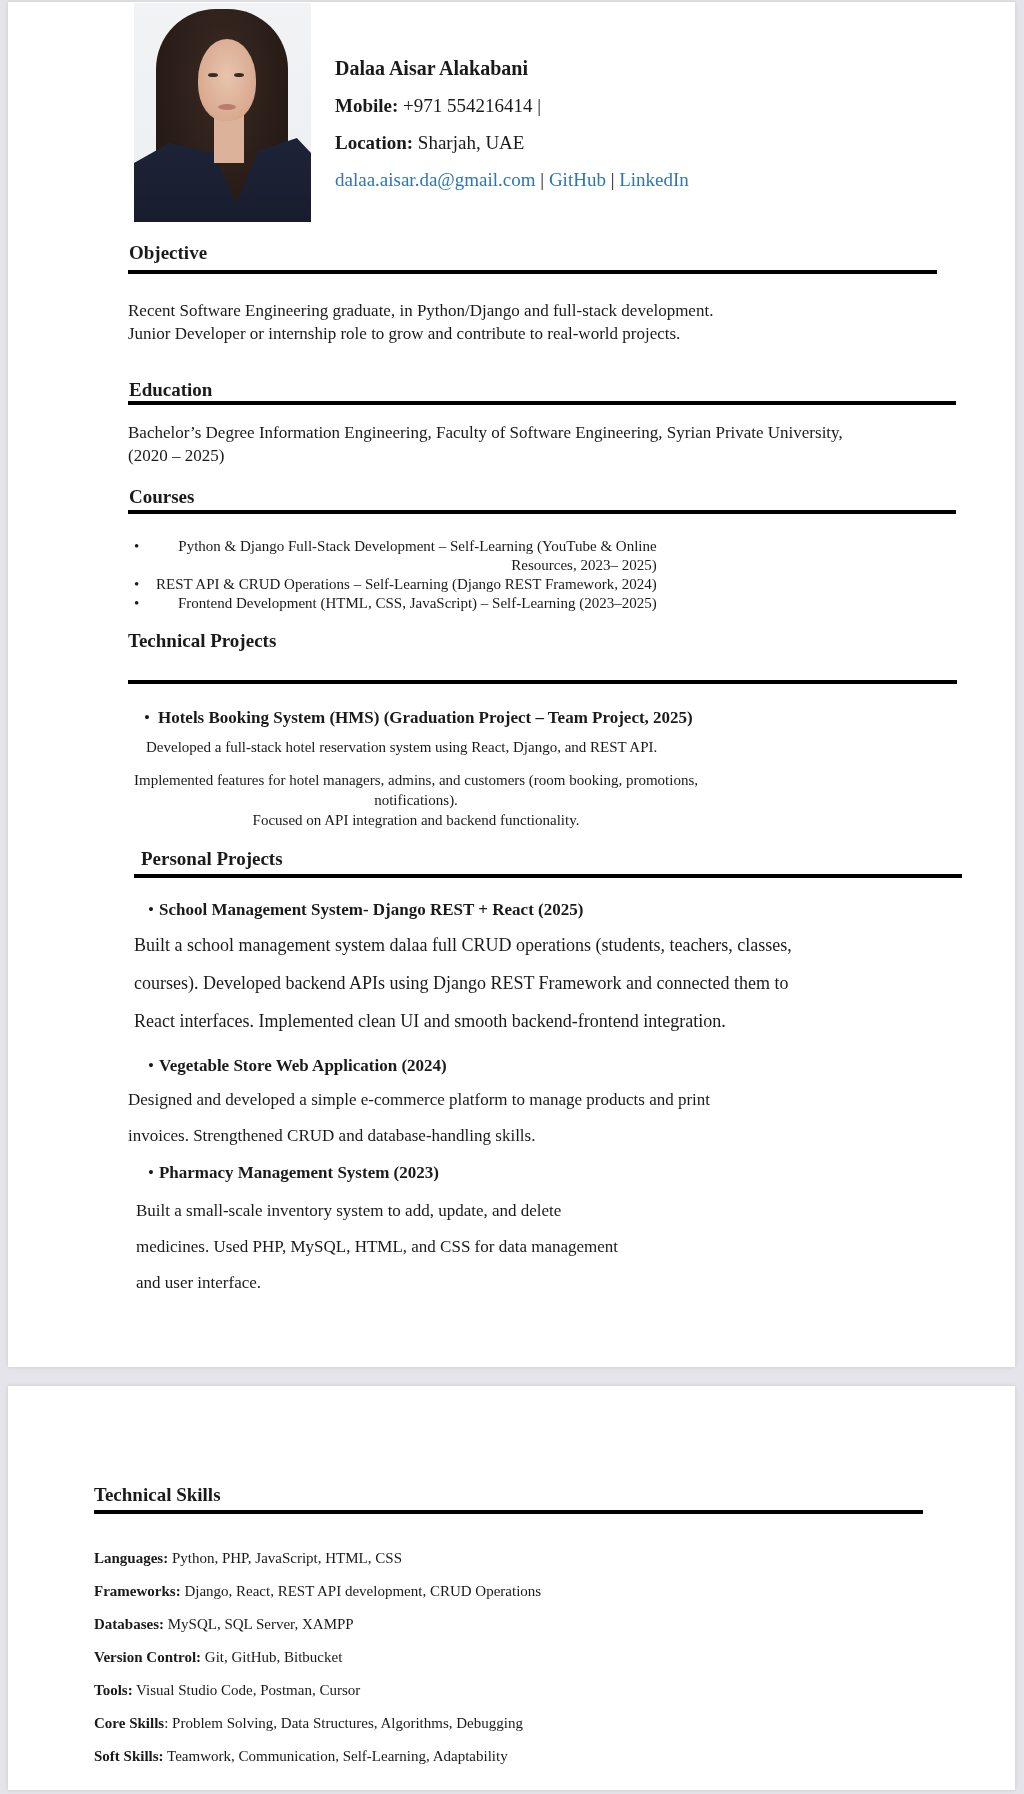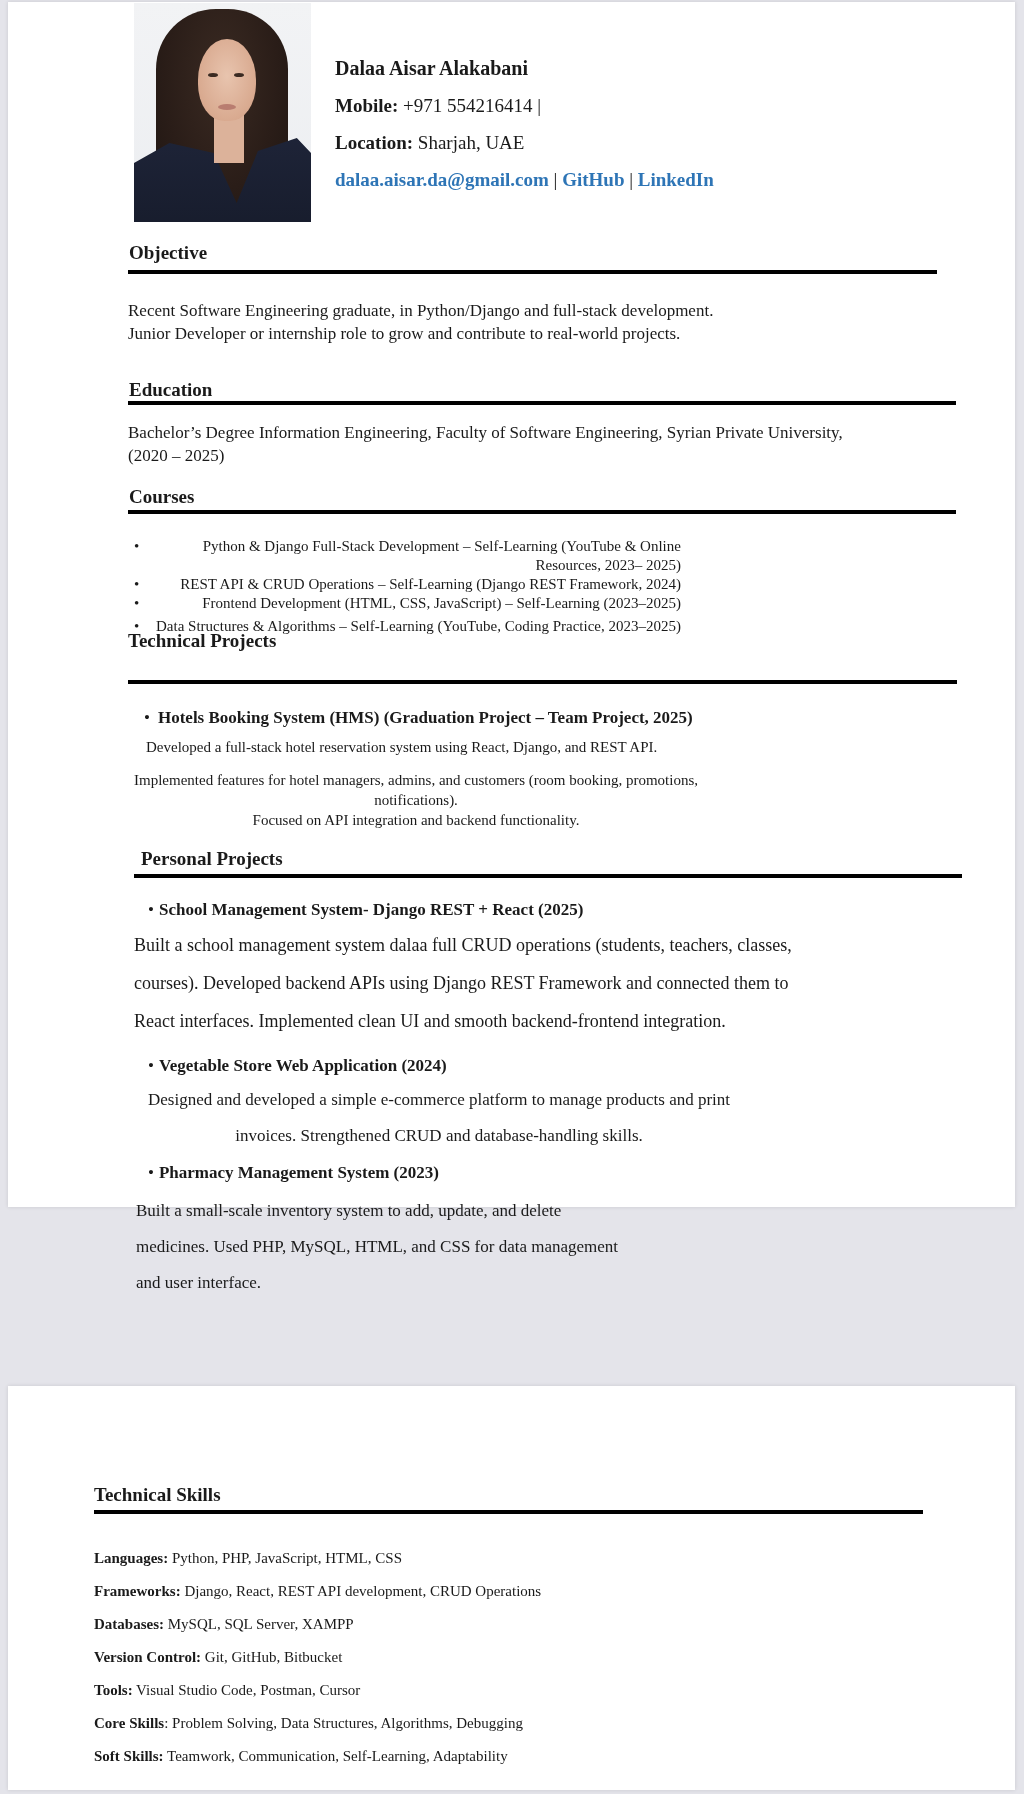--- a/index.html
+++ b/index.html
@@ -10,21 +10,21 @@
     color: #1a1a1a;
     position: relative;
   }
   .page {
     position: absolute;
     left: 8px;
     width: 1007px;
     background: #ffffff;
     box-shadow: 0 0 4px rgba(0,0,0,0.12);
   }
-  #page1 { top: 2px; height: 1205px; }
+  #page1 { top: 2px; height: 1365px; }
   #page2 { top: 1386px; height: 404px; }
 
   
   .photo {
     position: absolute; left: 126px; top: 1px; width: 177px; height: 219px;
     background: linear-gradient(180deg, #f2f3f5 0%, #eceef1 100%);
     overflow: hidden;
   }
   .photo .hair {
     position: absolute; left: 22px; top: 6px; width: 132px; height: 200px;
@@ -47,21 +47,21 @@
   }
   .photo .eye { position: absolute; top: 70px; width: 10px; height: 4px; background: #3a2a22; border-radius: 50%; }
   .photo .lips { position: absolute; left: 84px; top: 101px; width: 18px; height: 6px; background: #b97d70; border-radius: 50%; }
 
   .contact {
     position: absolute; left: 327px; top: 48px;
     font-size: 19px; line-height: 37px;
   }
   .contact .name { font-weight: bold; font-size: 20px; }
   .contact b { font-weight: bold; }
-  .link { color: #2e75b6; font-weight: bold; text-decoration: none; }
+  .link { color: #2e75b6; font-weight: normal; text-decoration: none; }
   .sep { color: #1a1a1a; }
 
   
   .sec-title {
     position: absolute; font-weight: bold; font-size: 19px;
   }
   .rule {
     position: absolute; height: 4px; background: #000;
   }
   .para {
@@ -137,21 +137,20 @@
 
   <div class="sec-title" style="left:121px; top:484px;">Courses</div>
   <div class="rule" style="left:120px; top:508px; width:828px;"></div>
   <ul class="courses" style="left:120px;text-align:right;">
     <li>
       <div>Python &amp; Django Full-Stack Development – Self-Learning (YouTube &amp; Online</div>
       <div>Resources, 2023– 2025)</div>
     </li>
     <li>REST API &amp; CRUD Operations – Self-Learning (Django REST Framework, 2024)</li>
     <li>Frontend Development (HTML, CSS, JavaScript) – Self-Learning (2023–2025)</li>
-    <li class="gap">Data Structures &amp; Algorithms – Self-Learning (YouTube, Coding Practice, 2023–2025)</li>
   </ul>
 
   <div class="sec-title" style="left:120px; top:628px;">Technical Projects</div>
   <div class="rule" style="left:120px; top:678px; width:829px;"></div>
   <div class="proj-title" style="left:136px; top:706px;">
     <span style="font-weight:normal; margin-right:8px;">•</span><span>Hotels Booking System (HMS) (Graduation Project – Team Project, 2025)</span>
   </div>
   <div class="small" style="left:138px; top:735px;">Developed a full-stack hotel reservation system using React, Django, and REST API.</div>
   <div class="small" style="left:126px; top:768px;text-align:center;">
     <div>Implemented features for hotel managers, admins, and customers (room booking, promotions,</div>
@@ -167,21 +166,21 @@
   </div>
   <div class="wide" style="left:126px; top:924px;">
     <div>Built a school management system dalaa full CRUD operations (students, teachers, classes,</div>
     <div>courses). Developed backend APIs using Django REST Framework and connected them to</div>
     <div>React interfaces. Implemented clean UI and smooth backend-frontend integration.</div>
   </div>
 
   <div class="proj-title" style="left:140px; top:1054px;">
     <span style="font-weight:normal; margin-right:5px;">•</span><span>Vegetable Store Web Application (2024)</span>
   </div>
-  <div class="mid" style="left:140px; top:1080px;text-align:center;">
+  <div class="mid" style="left:120px; top:1080px;">
     <div>Designed and developed a simple e-commerce platform to manage products and print</div>
     <div>invoices. Strengthened CRUD and database-handling skills.</div>
   </div>
 
   <div class="proj-title" style="left:140px; top:1161px;">
     <span style="font-weight:normal; margin-right:5px;">•</span><span>Pharmacy Management System (2023)</span>
   </div>
   <div class="mid" style="left:128px; top:1191px;">
     <div>Built a small-scale inventory system to add, update, and delete</div>
     <div>medicines. Used PHP, MySQL, HTML, and CSS for data management</div>

